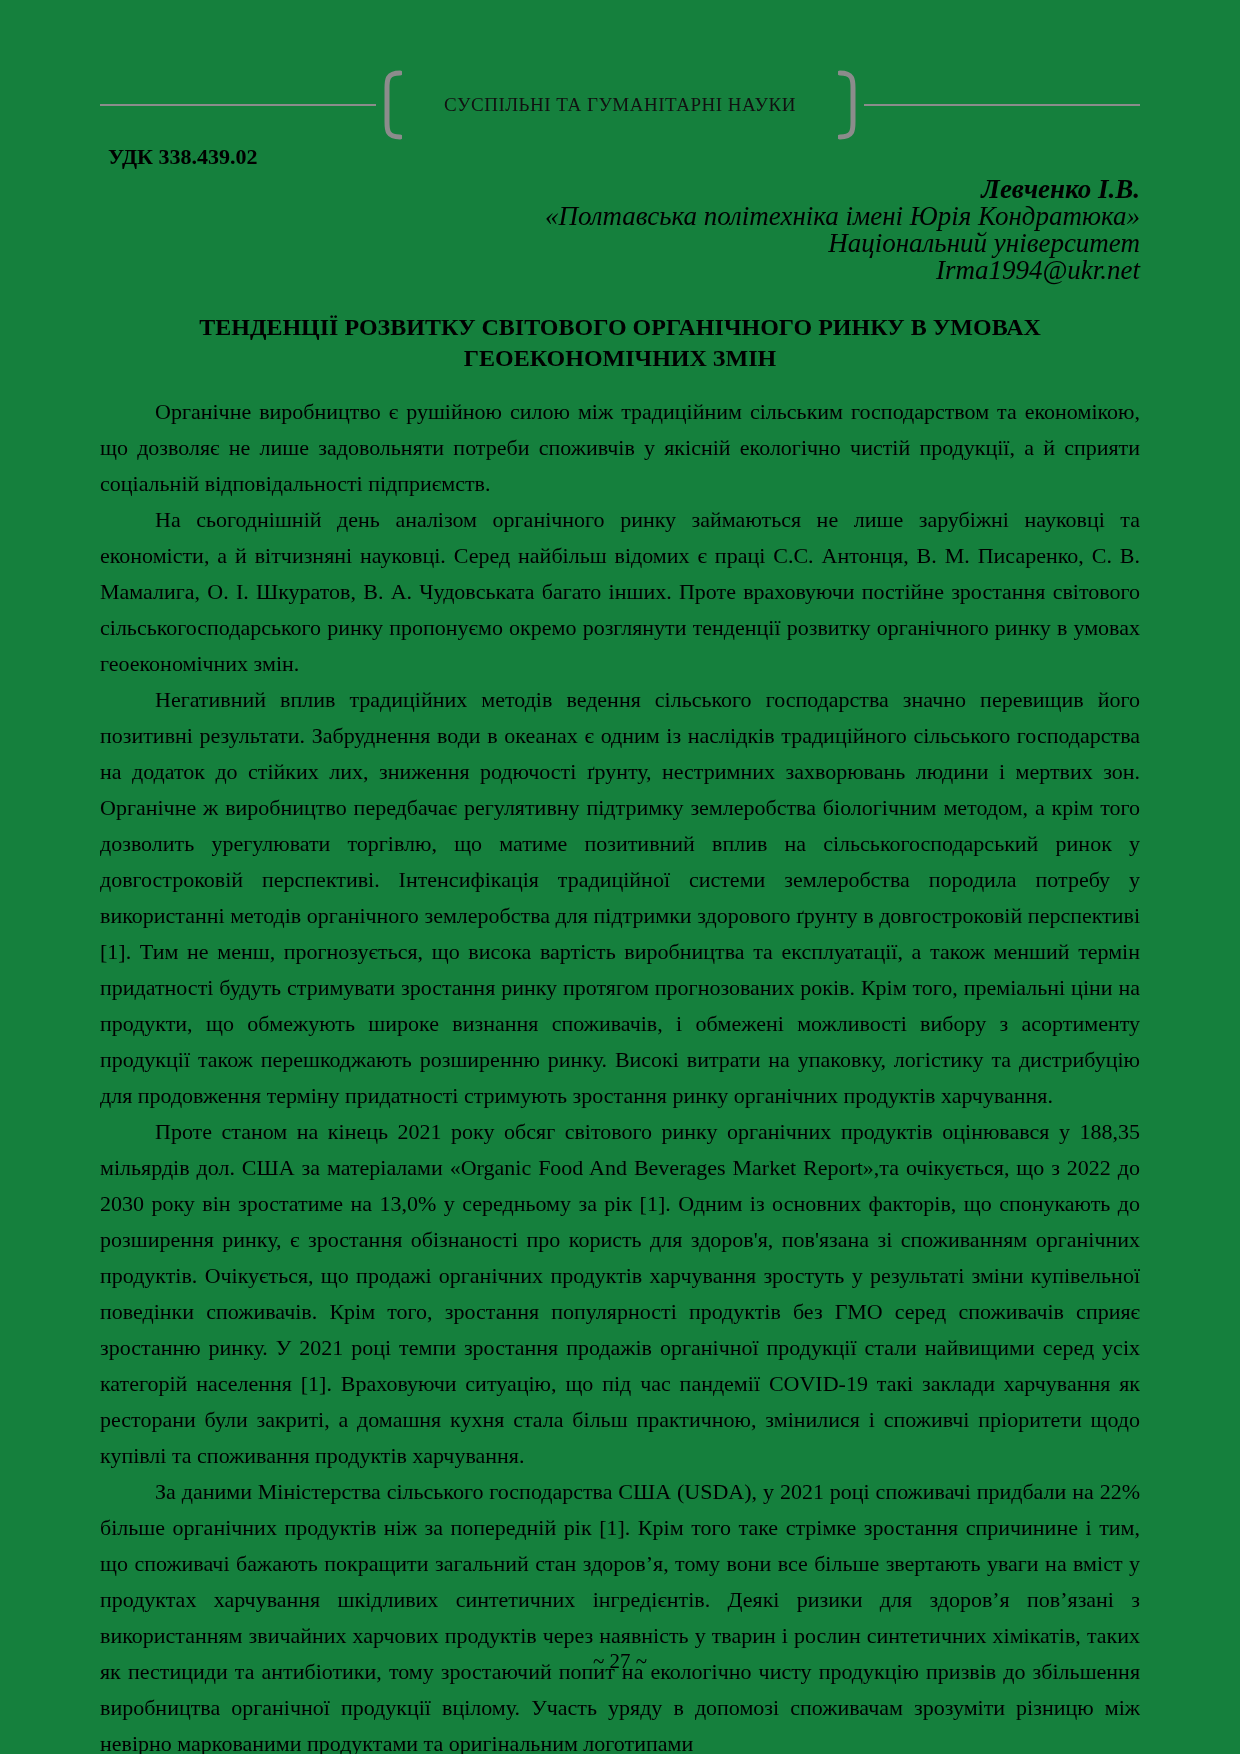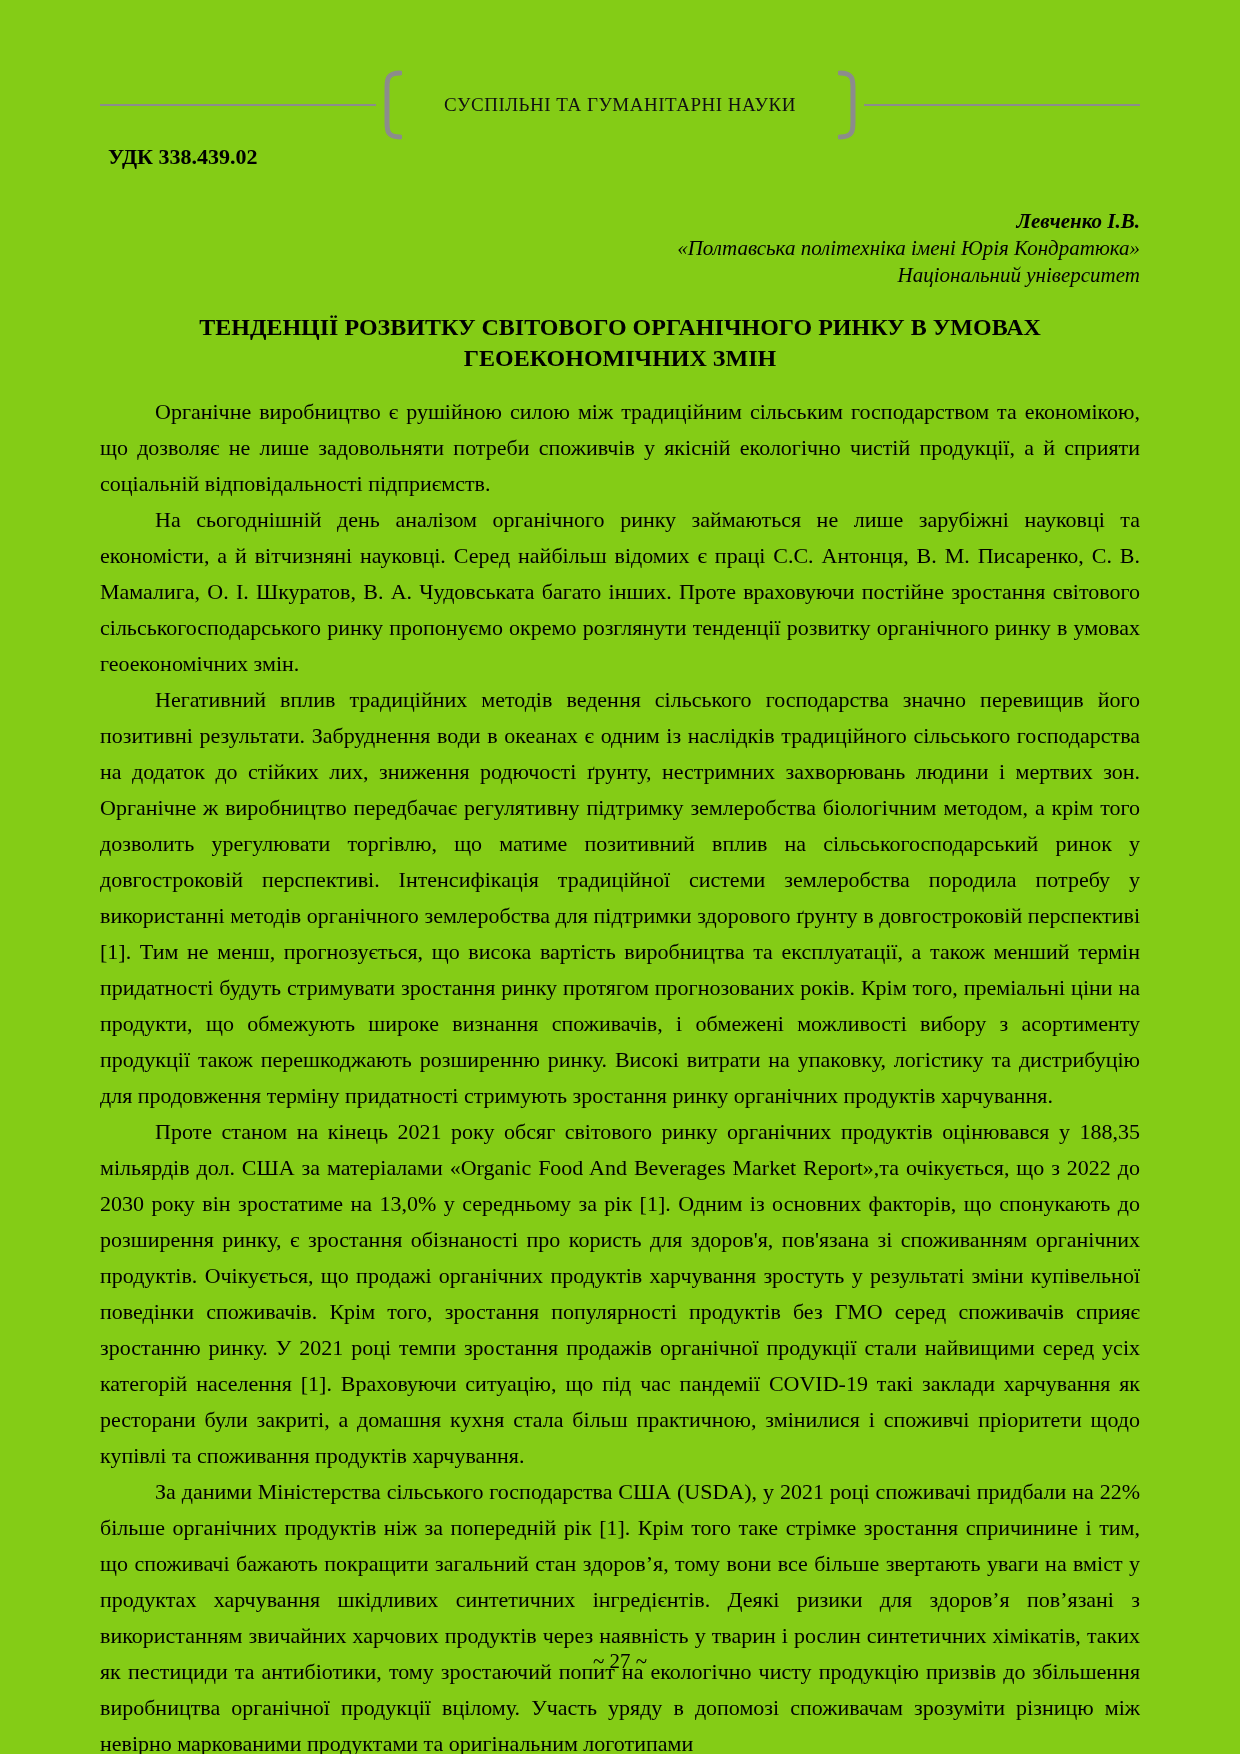--- a/index.html
+++ b/index.html
@@ -2,21 +2,21 @@
 <html lang="uk"><head>
 <meta charset="utf-8">
 <style>
   * { margin: 0; padding: 0; box-sizing: border-box; }
   html, body { background: #ffffff; }
   .page {
     position: relative;
     width: 1240px;
     height: 1754px;
     margin: 0 auto;
-    background: #84cc16;
+    background: #15803d;
     color: #000000;
     font-family: "Liberation Serif", "DejaVu Serif", serif;
     overflow: hidden;
   }
   
   .header-rule {
     position: absolute;
     top: 72px; left: 100px; width: 1040px; height: 66px;
     display: flex;
     align-items: center;
@@ -41,23 +41,22 @@
     position: absolute;
     top: 144px; left: 108px;
     font-size: 22px;
     font-weight: bold;
   }
   .authors {
     position: absolute;
     top: 176px; right: 100px;
     text-align: right;
     font-style: italic;
-    font-size: 21px;
+    font-size: 27px;
     line-height: 27px;
-    margin-top: 32px;
   }
   .authors .author-name { font-weight: bold; }
   
   .article-title {
     position: absolute;
     top: 312px; left: 160px; width: 920px;
     text-align: center;
     font-weight: bold;
     font-size: 24px;
     line-height: 31px;
@@ -101,20 +100,21 @@
     </span>
     <div class="header-line"></div>
   </div>
 
   <div class="udc">УДК 338.439.02</div>
 
   <div class="authors">
     <div class="author-name">Левченко І.В.</div>
     <div>«Полтавська політехніка імені Юрія Кондратюка»</div>
     <div>Національний університет</div>
+    <div>Irma1994@ukr.net</div>
   </div>
 
   <h1 class="article-title">ТЕНДЕНЦІЇ РОЗВИТКУ СВІТОВОГО ОРГАНІЧНОГО РИНКУ В УМОВАХ ГЕОЕКОНОМІЧНИХ ЗМІН</h1>
 
   <div class="body-text">
     <p>Органічне виробництво є рушійною силою між традиційним сільським господарством та економікою, що дозволяє не лише задовольняти потреби споживчів у якісній екологічно чистій продукції, а й сприяти соціальній відповідальності підприємств.</p>
     <p>На сьогоднішній день аналізом органічного ринку займаються не лише зарубіжні науковці та економісти, а й вітчизняні науковці. Серед найбільш відомих є праці С.С. Антонця, В. М. Писаренко, С. В. Мамалига, О. І. Шкуратов, В. А. Чудовськата багато інших. Проте враховуючи постійне зростання світового сільськогосподарського ринку пропонуємо окремо розглянути тенденції розвитку органічного ринку в умовах геоекономічних змін.</p>
     <p>Негативний вплив традиційних методів ведення сільського господарства значно перевищив його позитивні результати. Забруднення води в океанах є одним із наслідків традиційного сільського господарства на додаток до стійких лих, зниження родючості ґрунту, нестримних захворювань людини і мертвих зон. Органічне ж виробництво передбачає регулятивну підтримку землеробства біологічним методом, а крім того дозволить урегулювати торгівлю, що матиме позитивний вплив на сільськогосподарський ринок у довгостроковій перспективі. Інтенсифікація традиційної системи землеробства породила потребу у використанні методів органічного землеробства для підтримки здорового ґрунту в довгостроковій перспективі [1]. Тим не менш, прогнозується, що висока вартість виробництва та експлуатації, а також менший термін придатності будуть стримувати зростання ринку протягом прогнозованих років. Крім того, преміальні ціни на продукти, що обмежують широке визнання споживачів, і обмежені можливості вибору з асортименту продукції також перешкоджають розширенню ринку. Високі витрати на упаковку, логістику та дистрибуцію для продовження терміну придатності стримують зростання ринку органічних продуктів харчування.</p>
     <p>Проте станом на кінець 2021 року обсяг світового ринку органічних продуктів оцінювався у 188,35 мільярдів дол. США за матеріалами «Organic Food And Beverages Market Report»,та очікується, що з 2022 до 2030 року він зростатиме на 13,0% у середньому за рік [1]. Одним із основних факторів, що спонукають до розширення ринку, є зростання обізнаності про користь для здоров'я, пов'язана зі споживанням органічних продуктів. Очікується, що продажі органічних продуктів харчування зростуть у результаті зміни купівельної поведінки споживачів. Крім того, зростання популярності продуктів без ГМО серед споживачів сприяє зростанню ринку. У 2021 році темпи зростання продажів органічної продукції стали найвищими серед усіх категорій населення [1]. Враховуючи ситуацію, що під час пандемії COVID-19 такі заклади харчування як ресторани були закриті, а домашня кухня стала більш практичною, змінилися і споживчі пріоритети щодо купівлі та споживання продуктів харчування.</p>
     <p>За даними Міністерства сільського господарства США (USDA), у 2021 році споживачі придбали на 22% більше органічних продуктів ніж за попередній рік [1]. Крім того таке стрімке зростання спричинине і тим, що споживачі бажають покращити загальний стан здоров’я, тому вони все більше звертають уваги на вміст у продуктах харчування шкідливих синтетичних інгредієнтів. Деякі ризики для здоров’я пов’язані з використанням звичайних харчових продуктів через наявність у тварин і рослин синтетичних хімікатів, таких як пестициди та антибіотики, тому зростаючий попит на екологічно чисту продукцію призвів до збільшення виробництва органічної продукції вцілому. Участь уряду в допомозі споживачам зрозуміти різницю між невірно маркованими продуктами та оригінальним логотипами</p>

